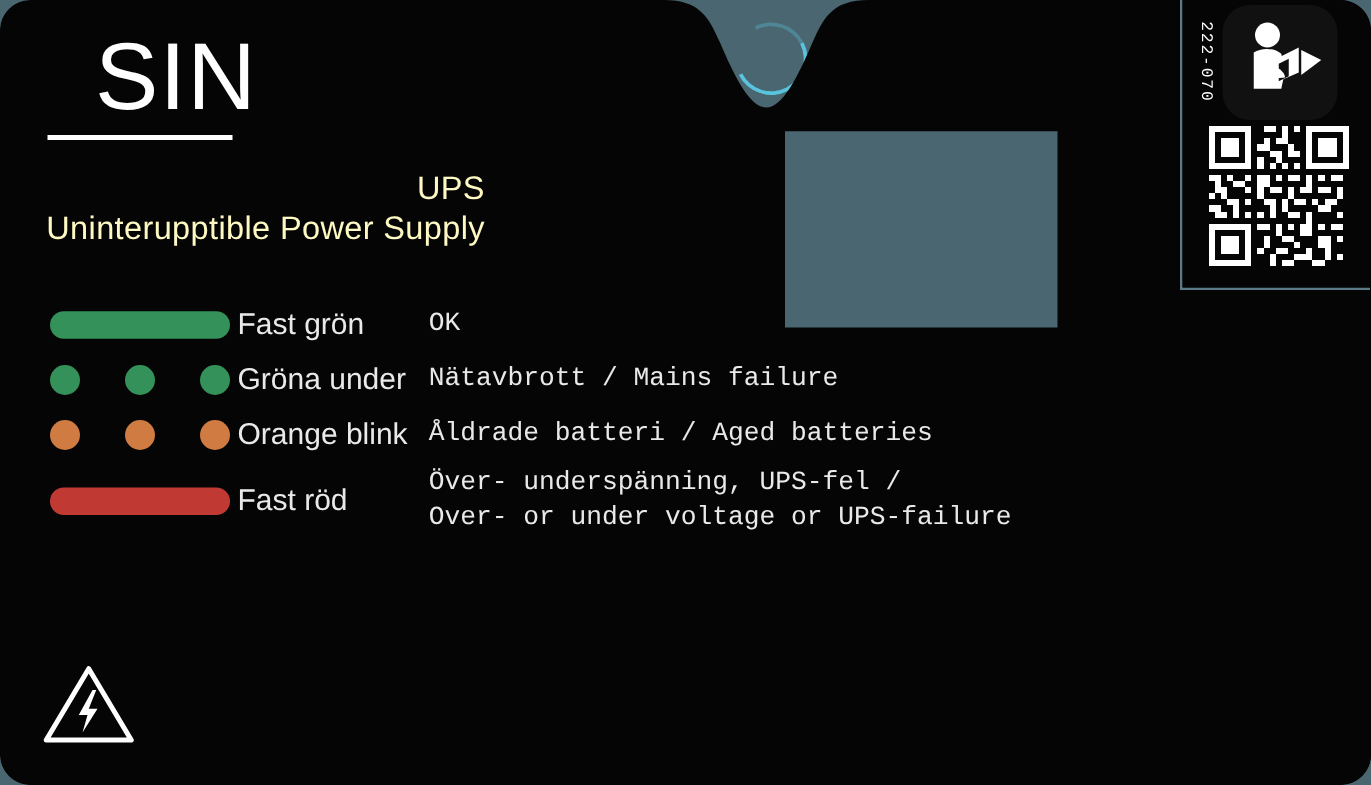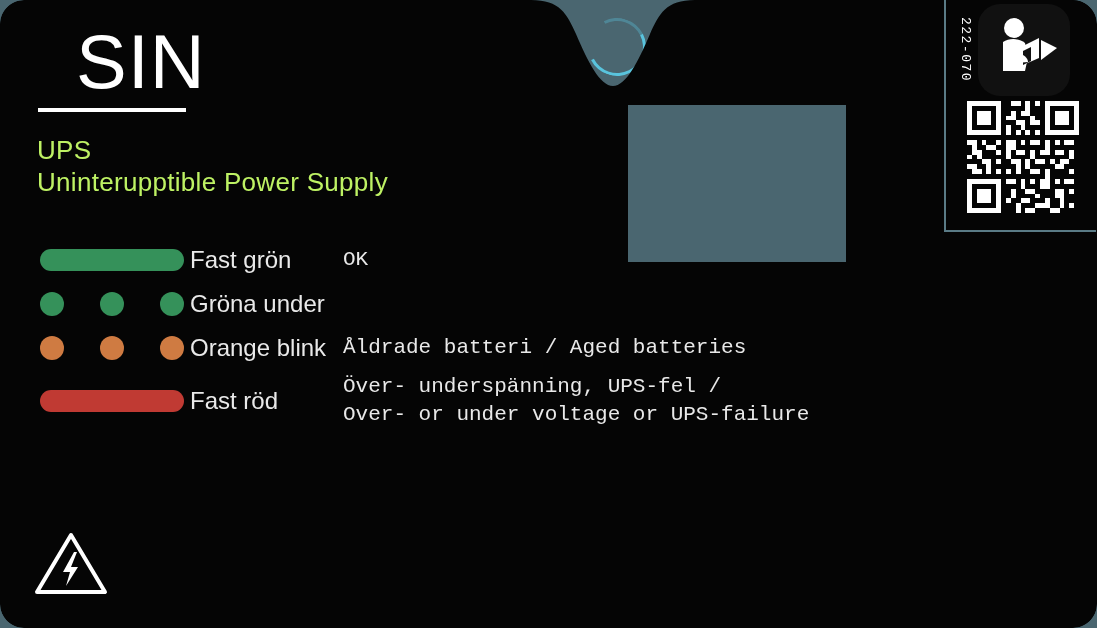--- a/index.html
+++ b/index.html
@@ -70,22 +70,23 @@
     height: 4px;
     background: #ffffff;
   }
   .subtitle {
     position: absolute;
     left: 37px;
     top: 134px;
     font-size: 26px;
     line-height: 32px;
     font-weight: 300;
-    color: #bef264;
+    color: #fef9c3;
     letter-spacing: 0.3px;
+    text-align: right;
   }
 
   
   .display-window {
     position: absolute;
     left: 628px;
     top: 105px;
     width: 218px;
     height: 157px;
     background: #4a6670;
@@ -302,20 +303,23 @@
 
     <div class="legend-row">
       <div class="led-cell">
         <div class="led-dots">
           <div class="led-dot green d1"></div>
           <div class="led-dot green d2"></div>
           <div class="led-dot green d3"></div>
         </div>
       </div>
       <div class="led-name">Gröna under</div>
+      <div class="led-desc">
+        <span>Nätavbrott / Mains failure</span>
+      </div>
     </div>
 
     <div class="legend-row">
       <div class="led-cell">
         <div class="led-dots">
           <div class="led-dot orange d1"></div>
           <div class="led-dot orange d2"></div>
           <div class="led-dot orange d3"></div>
         </div>
       </div>

